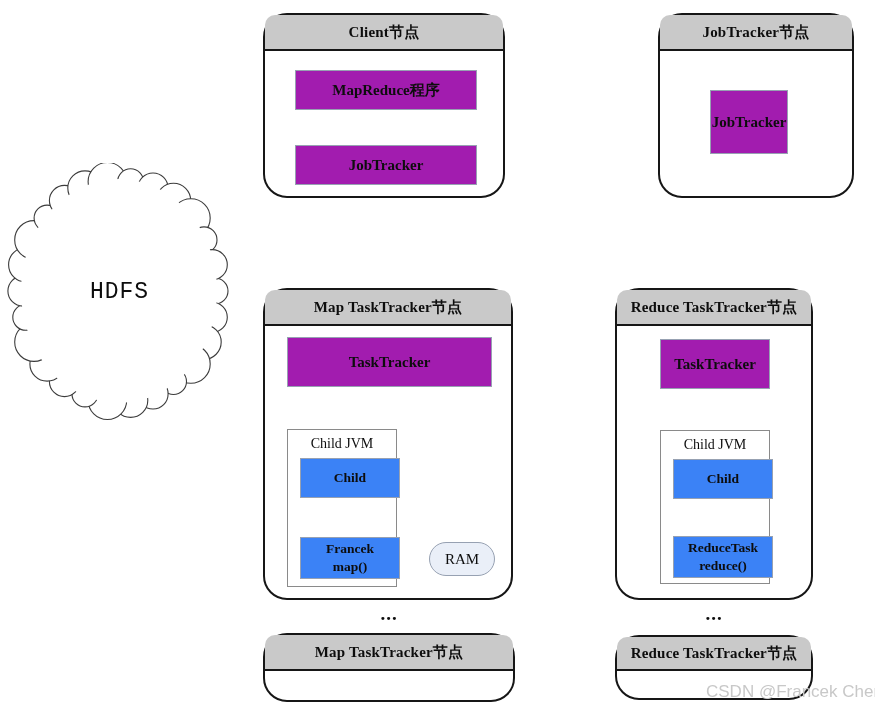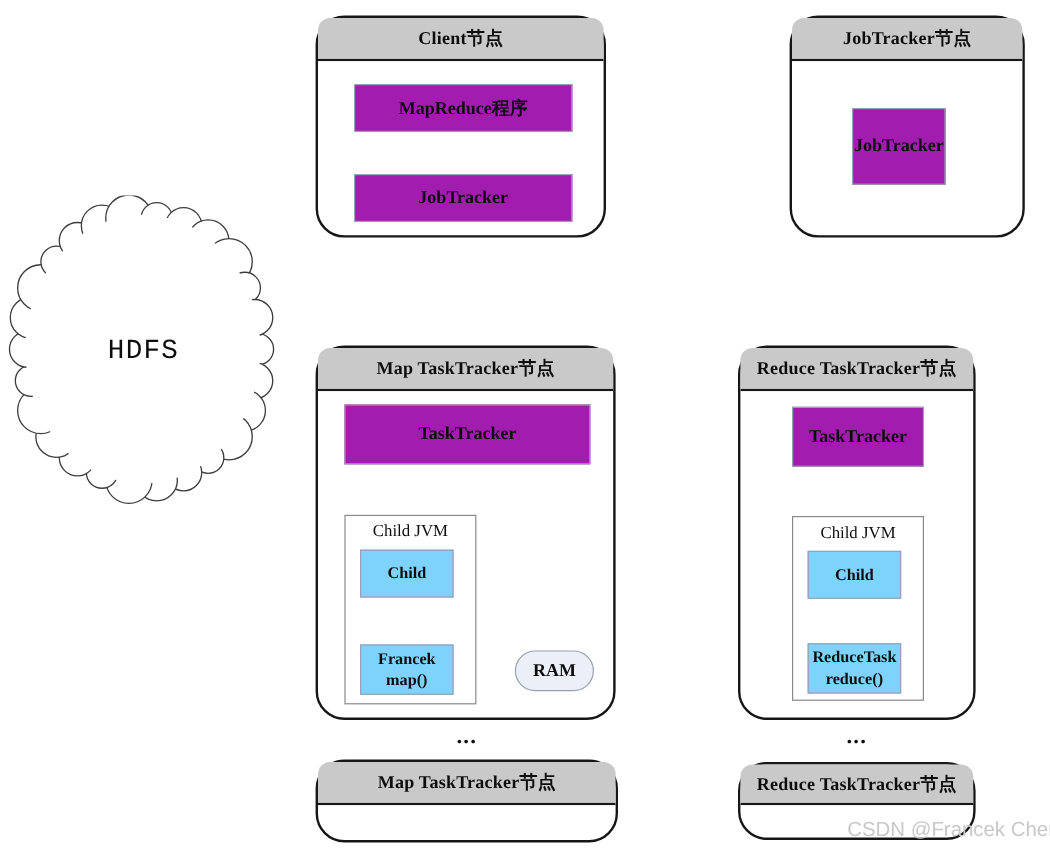--- a/index.html
+++ b/index.html
@@ -28,30 +28,30 @@
   }
   
   .jvm-box {
     position:absolute; background:#ffffff; border:1px solid #8a8a8a;
   }
   .jvm-title {
     height:28px; display:flex; align-items:center; justify-content:center;
     font-weight:normal; font-size:14px;
   }
   .jvm-inner {
-    position:absolute; left:12px; width:78px; background:#7dd3fc;
+    position:absolute; left:12px; width:100px; background:#3b82f6;
     border:1px solid #97a1b2; display:flex; flex-direction:column;
     align-items:center; justify-content:center;
     font-weight:bold; font-size:13.5px; line-height:1.3; text-align:center;
   }
   
   .ram-box {
     position:absolute; background:#eaeff8; border:1px solid #97a1b2;
     border-radius:17px; display:flex; align-items:center; justify-content:center;
-    font-weight:bold; font-size:15px;
+    font-weight:normal; font-size:15px;
   }
   .disk-wrap { position:absolute; }
   .disk-label {
     position:absolute; left:0; top:40px; width:100%; text-align:center;
     font-weight:bold; font-size:14px;
   }
   .cloud-wrap { position:absolute; }
   .cloud-label {
     position:absolute; left:0; top:0; width:100%; height:100%;
     display:flex; align-items:center; justify-content:center;

